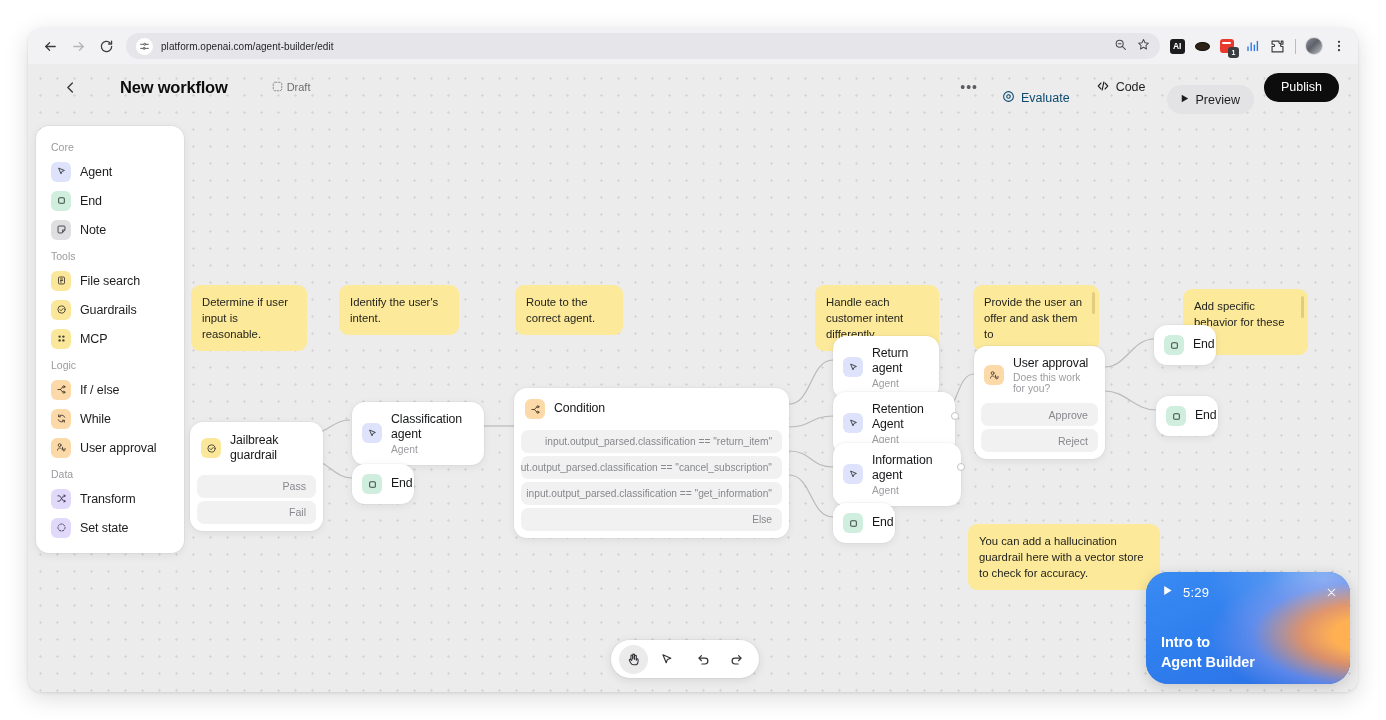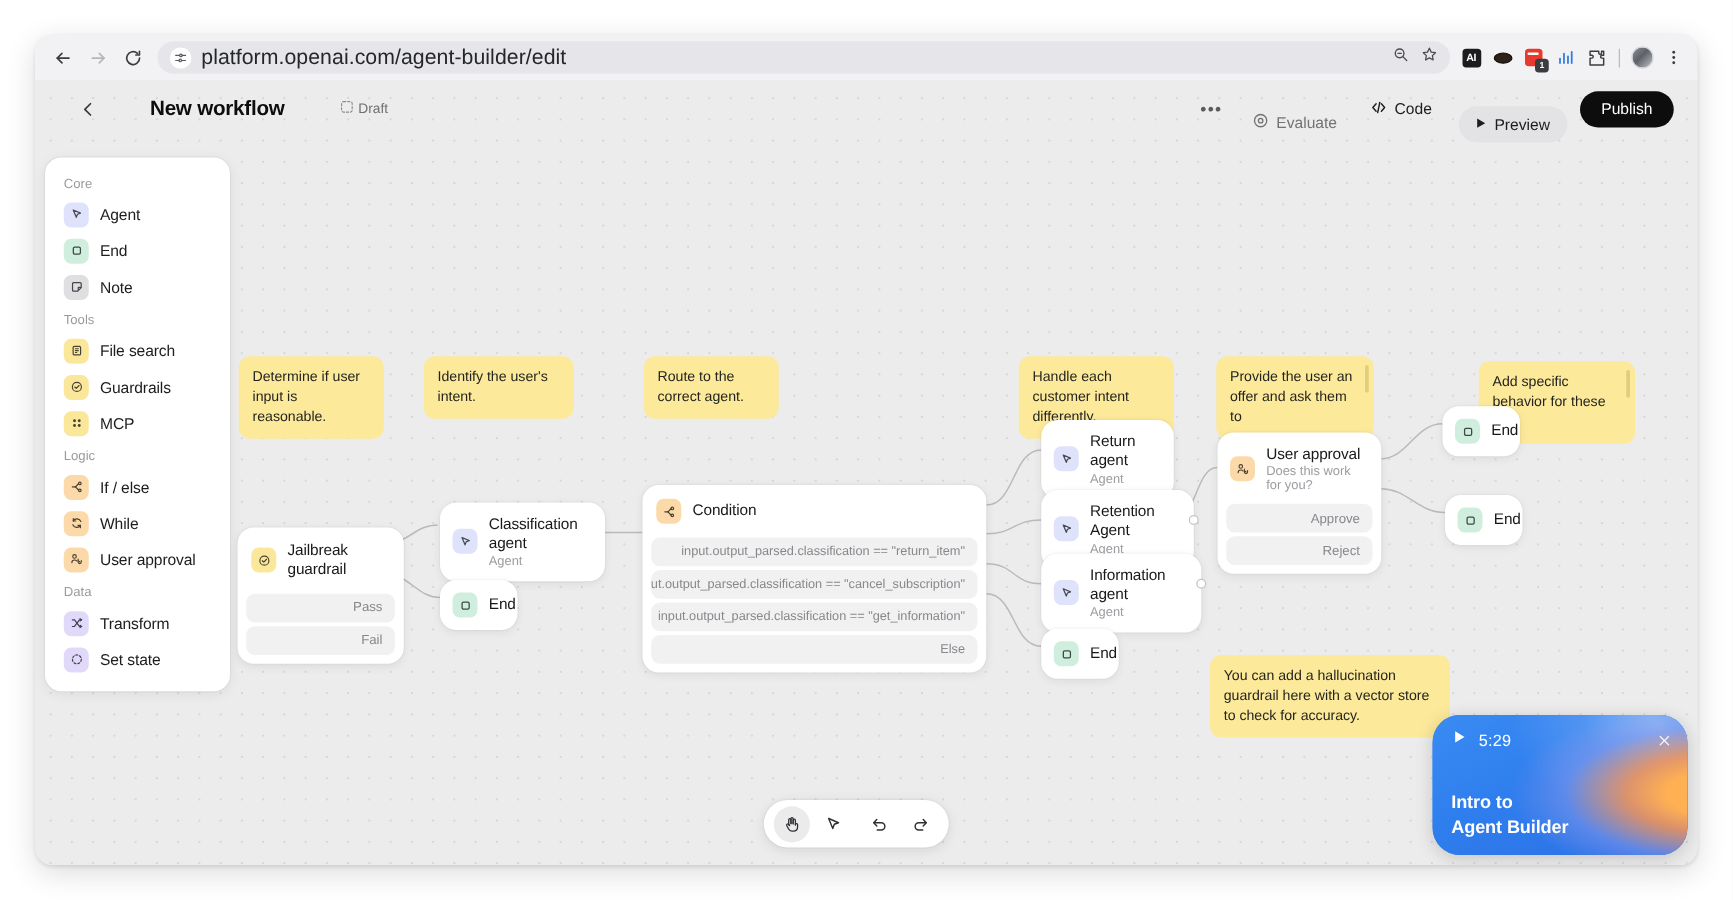--- a/index.html
+++ b/index.html
@@ -53,21 +53,21 @@
   }
   #omnibox .site-icon {
     width: 17px; height: 17px;
     border-radius: 50%;
     background: #ffffff;
     display: flex; align-items: center; justify-content: center;
     margin-right: 8px;
     flex: 0 0 auto;
   }
   #omnibox .url-text {
-    font-size: 17px;
+    font-size: 10px;
     color: #24262a;
     white-space: nowrap;
     overflow: hidden;
     text-overflow: ellipsis;
     letter-spacing: 0.05px;
     text-align: center;
   }
   #omnibox .omni-actions {
     margin-left: auto;
     display: flex; align-items: center; gap: 10px;
@@ -184,21 +184,21 @@
   }
   .hdr-btn {
     display: flex; align-items: center; gap: 6px;
     height: 29px;
     padding: 0 11px;
     border-radius: 15px;
     font-size: 12.5px;
     color: #1d1d1f;
     white-space: nowrap;
   }
-  .hdr-btn.muted { color: #737373; margin-top: 22px; }
+  .hdr-btn.muted { color: #0c4a6e; margin-top: 22px; }
   .hdr-btn.dots { padding: 0 9px; letter-spacing: 1px; color: #5a5b5f; font-size: 14px; }
   .hdr-btn.preview {
     background: #e3e3e5;
     padding: 0 14px 0 12px;
     margin-left: 6px;
     margin-top: 25px;
   }
   .hdr-btn.publish {
     background: #0d0d0d;
     color: #ffffff;

